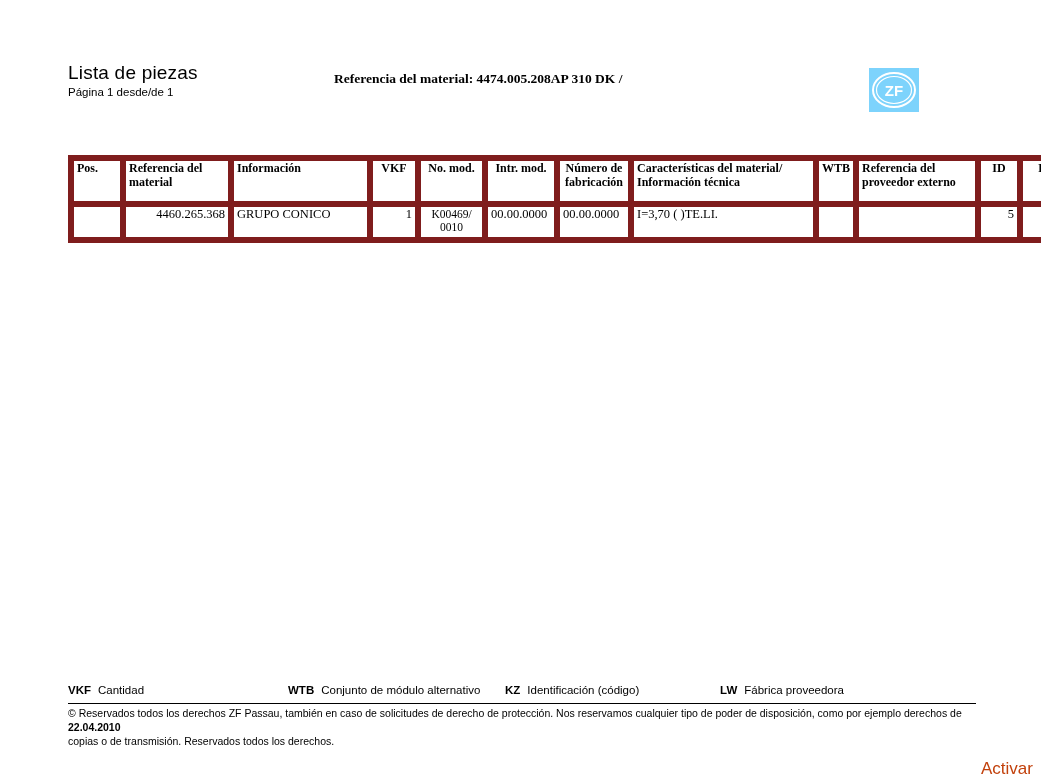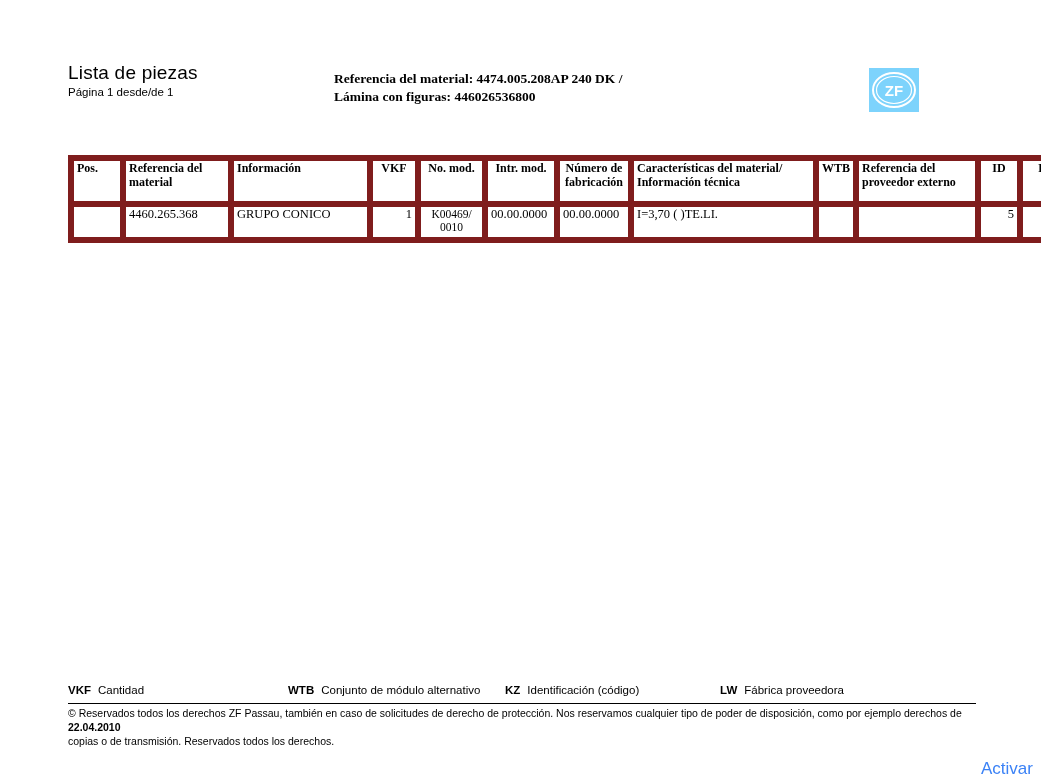--- a/index.html
+++ b/index.html
@@ -108,21 +108,21 @@
   }
   .parts-table tbody td.rgt { text-align: right; }
   .small-stack {
     font-size: 11.5px;
     line-height: 12.5px;
     text-align: center;
   }
 
   
   .c-pos   { width: 40px; }
-  .c-ref   { width: 96px; }
+  .c-ref   { width: 96px; text-align: right; }
   .c-den   { width: 127px; }
   .c-vkf   { width: 36px; }
   .c-nomod { width: 55px; }
   .c-intr  { width: 60px; }
   .c-num   { width: 62px; }
   .c-car   { width: 173px; }
   .c-wtb   { width: 28px; }
   .c-prov  { width: 110px; }
   .c-id    { width: 30px; }
   .c-peso  { width: 48px; }
@@ -172,36 +172,35 @@
   .copyright .date {
     font-weight: bold;
   }
 
   .watermark {
     position: absolute;
     right: 8px;
     bottom: 4px;
     font-family: "Liberation Sans", sans-serif;
     font-size: 17px;
-    color: #3b82f6;
+    color: #c2410c;
   }
 </style>
 </head>
 <body>
 
 <div class="header">
 
   <div class="title-block">
     <div class="doc-title">Lista de piezas</div>
     <div class="doc-subtitle">Página 1 desde/de 1</div>
   </div>
 
   <div class="meta-block">
-    <div class="meta-line"><span>Referencia del material: 4474.005.208</span><span class="tight-extra">AP 240 DK /</span></div>
-    <div class="meta-line">Lámina con figuras: 446026536800</div>
+    <div class="meta-line"><span>Referencia del material: 4474.005.208</span><span class="tight-extra">AP 310 DK /</span></div>
   </div>
 </div>
 
 <div class="logo">
   <svg width="44" height="38" viewBox="0 0 44 38">
     <ellipse cx="22" cy="19" rx="21" ry="17" fill="none" stroke="#ffffff" stroke-width="2"></ellipse>
     <ellipse cx="22" cy="19" rx="17.5" ry="13.5" fill="none" stroke="#ffffff" stroke-width="1.2"></ellipse>
     <text x="22" y="25" text-anchor="middle" font-family="Liberation Sans, sans-serif" font-size="15" font-weight="bold" fill="#ffffff">ZF</text>
   </svg>
 </div>

